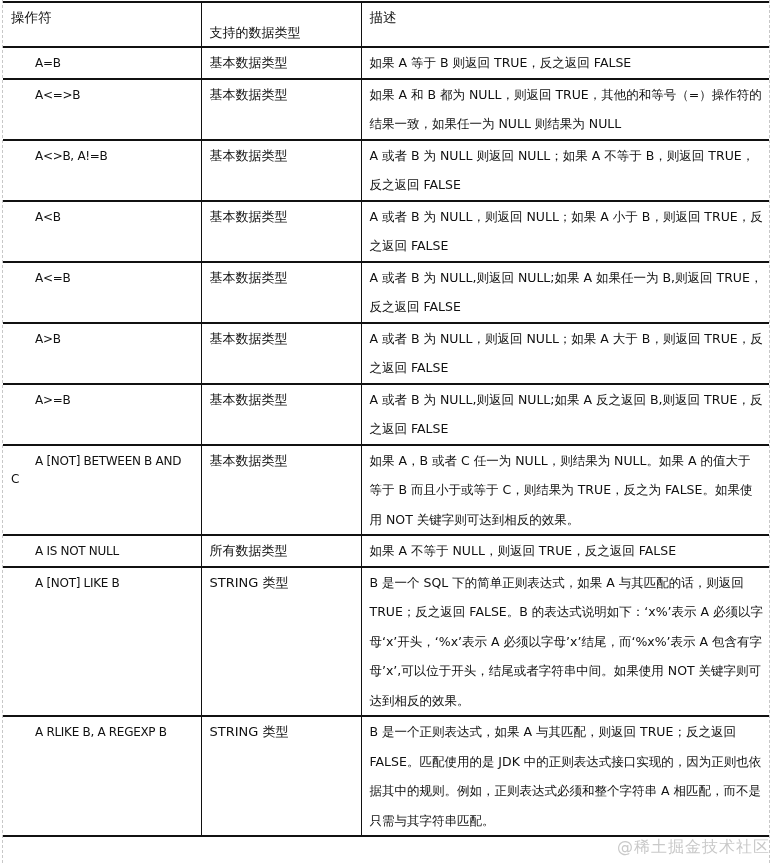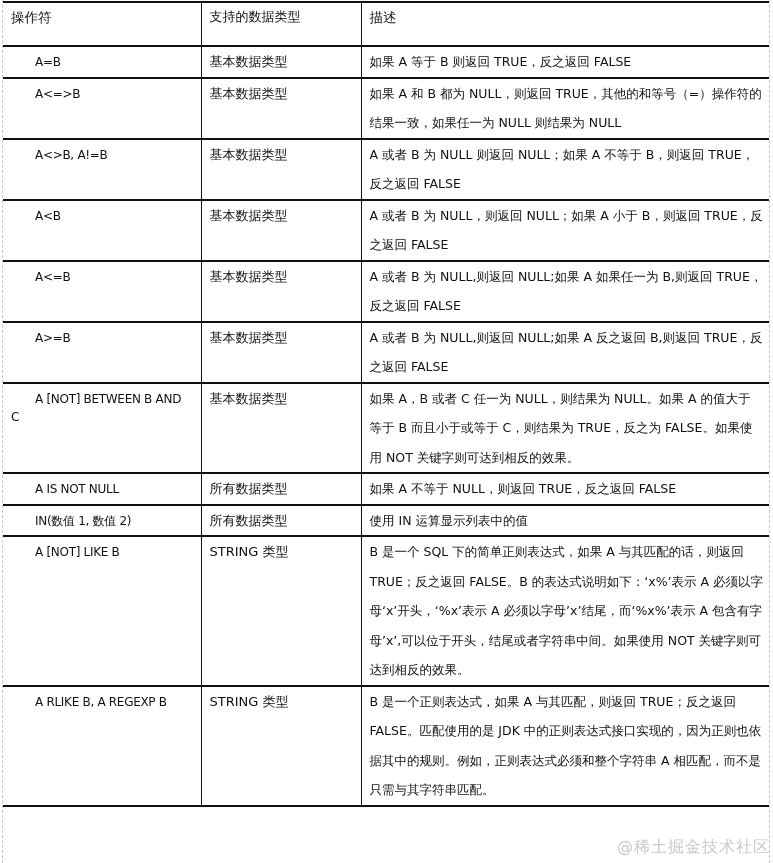--- a/index.html
+++ b/index.html
@@ -9,21 +9,21 @@
   .edge-right { position: absolute; left: 769px; top: 0; height: 863px; border-left: 1px dashed #c8c8c8; }
   table.ops { position: absolute; left: 3px; top: 1px; width: 766px;
               border-collapse: collapse; table-layout: fixed; }
   table.ops td, table.ops th { border-top: 2px solid #111; border-bottom: 2px solid #111;
               vertical-align: top; text-align: left; font-weight: normal;
               padding: 4px 8px 0 8px; font-size: 12.5px; line-height: 29.5px; }
   table.ops th { font-size: 13.5px; line-height: 22px; padding-top: 3px; padding-bottom: 2px; }
   table.ops td.c1, table.ops th.c1 { width: 182px; border-right: 1.5px solid #111; line-height: 18px; padding-top: 6px; }
   table.ops th.c1 { line-height: 22px; padding-top: 3px; }
   table.ops td.c2, table.ops th.c2 { width: 144px; border-right: 1.5px solid #111; line-height: 18px; padding-top: 6px; font-size: 13px; }
-  table.ops th.c2 { line-height: 22px; padding-top: 3px; }
+  table.ops th.c2 { line-height: 22px; padding-top: 19px; }
   table.ops td.c3 { padding-top: 0px; padding-right: 6px; }
   table.ops th.c3 { }
   .c1 .op { font-size: 12px; letter-spacing: -0.3px; margin-left: 24px; }
   .watermark { position: absolute; right: 3px; bottom: 5px; color: #c9c9c9;
                font-size: 16px; letter-spacing: 1px; }
 </style>
 </head>
 <body>
 
 <div class="edge-left"></div>
@@ -62,38 +62,38 @@
       <td class="c1"><span class="op">A&lt;B</span></td>
       <td class="c2">基本数据类型</td>
       <td class="c3">A 或者 B 为 NULL，则返回 NULL；如果 A 小于 B，则返回 TRUE，反之返回 FALSE</td>
     </tr>
     <tr style="height:59px">
       <td class="c1"><span class="op">A&lt;=B</span></td>
       <td class="c2">基本数据类型</td>
       <td class="c3">A 或者 B 为 NULL,则返回 NULL;如果 A 如果任一为 B,则返回 TRUE，反之返回 FALSE</td>
     </tr>
     <tr style="height:59px">
+      <td class="c1"><span class="op">A&gt;B</span></td>
+      <td class="c2">基本数据类型</td>
+      <td class="c3">A 或者 B 为 NULL，则返回 NULL；如果 A 大于 B，则返回 TRUE，反之返回 FALSE</td>
+    </tr>
+    <tr style="height:59px">
       <td class="c1"><span class="op">A&gt;=B</span></td>
       <td class="c2">基本数据类型</td>
       <td class="c3">A 或者 B 为 NULL,则返回 NULL;如果 A 反之返回 B,则返回 TRUE，反之返回 FALSE</td>
     </tr>
     <tr style="height:89px">
       <td class="c1"><span class="op">A [NOT] BETWEEN B AND C</span></td>
       <td class="c2">基本数据类型</td>
       <td class="c3">如果 A，B 或者 C 任一为 NULL，则结果为 NULL。如果 A 的值大于等于 B 而且小于或等于 C，则结果为 TRUE，反之为 FALSE。如果使用 NOT 关键字则可达到相反的效果。</td>
     </tr>
     <tr style="height:29px">
       <td class="c1"><span class="op">A IS NOT NULL</span></td>
       <td class="c2">所有数据类型</td>
       <td class="c3">如果 A 不等于 NULL，则返回 TRUE，反之返回 FALSE</td>
-    </tr>
-    <tr style="height:30px">
-      <td class="c1"><span class="op">IN(数值 1, 数值 2)</span></td>
-      <td class="c2">所有数据类型</td>
-      <td class="c3">使用 IN 运算显示列表中的值</td>
     </tr>
     <tr style="height:148px">
       <td class="c1"><span class="op">A [NOT] LIKE B</span></td>
       <td class="c2">STRING 类型</td>
       <td class="c3">B 是一个 SQL 下的简单正则表达式，如果 A 与其匹配的话，则返回 TRUE；反之返回 FALSE。B 的表达式说明如下：‘x%’表示 A 必须以字母‘x’开头，‘%x’表示 A 必须以字母’x’结尾，而‘%x%’表示 A 包含有字母’x’,可以位于开头，结尾或者字符串中间。如果使用 NOT 关键字则可达到相反的效果。</td>
     </tr>
     <tr style="height:118px">
       <td class="c1"><span class="op">A RLIKE B, A REGEXP B</span></td>
       <td class="c2">STRING 类型</td>
       <td class="c3">B 是一个正则表达式，如果 A 与其匹配，则返回 TRUE；反之返回 FALSE。匹配使用的是 JDK 中的正则表达式接口实现的，因为正则也依据其中的规则。例如，正则表达式必须和整个字符串 A 相匹配，而不是只需与其字符串匹配。</td>

